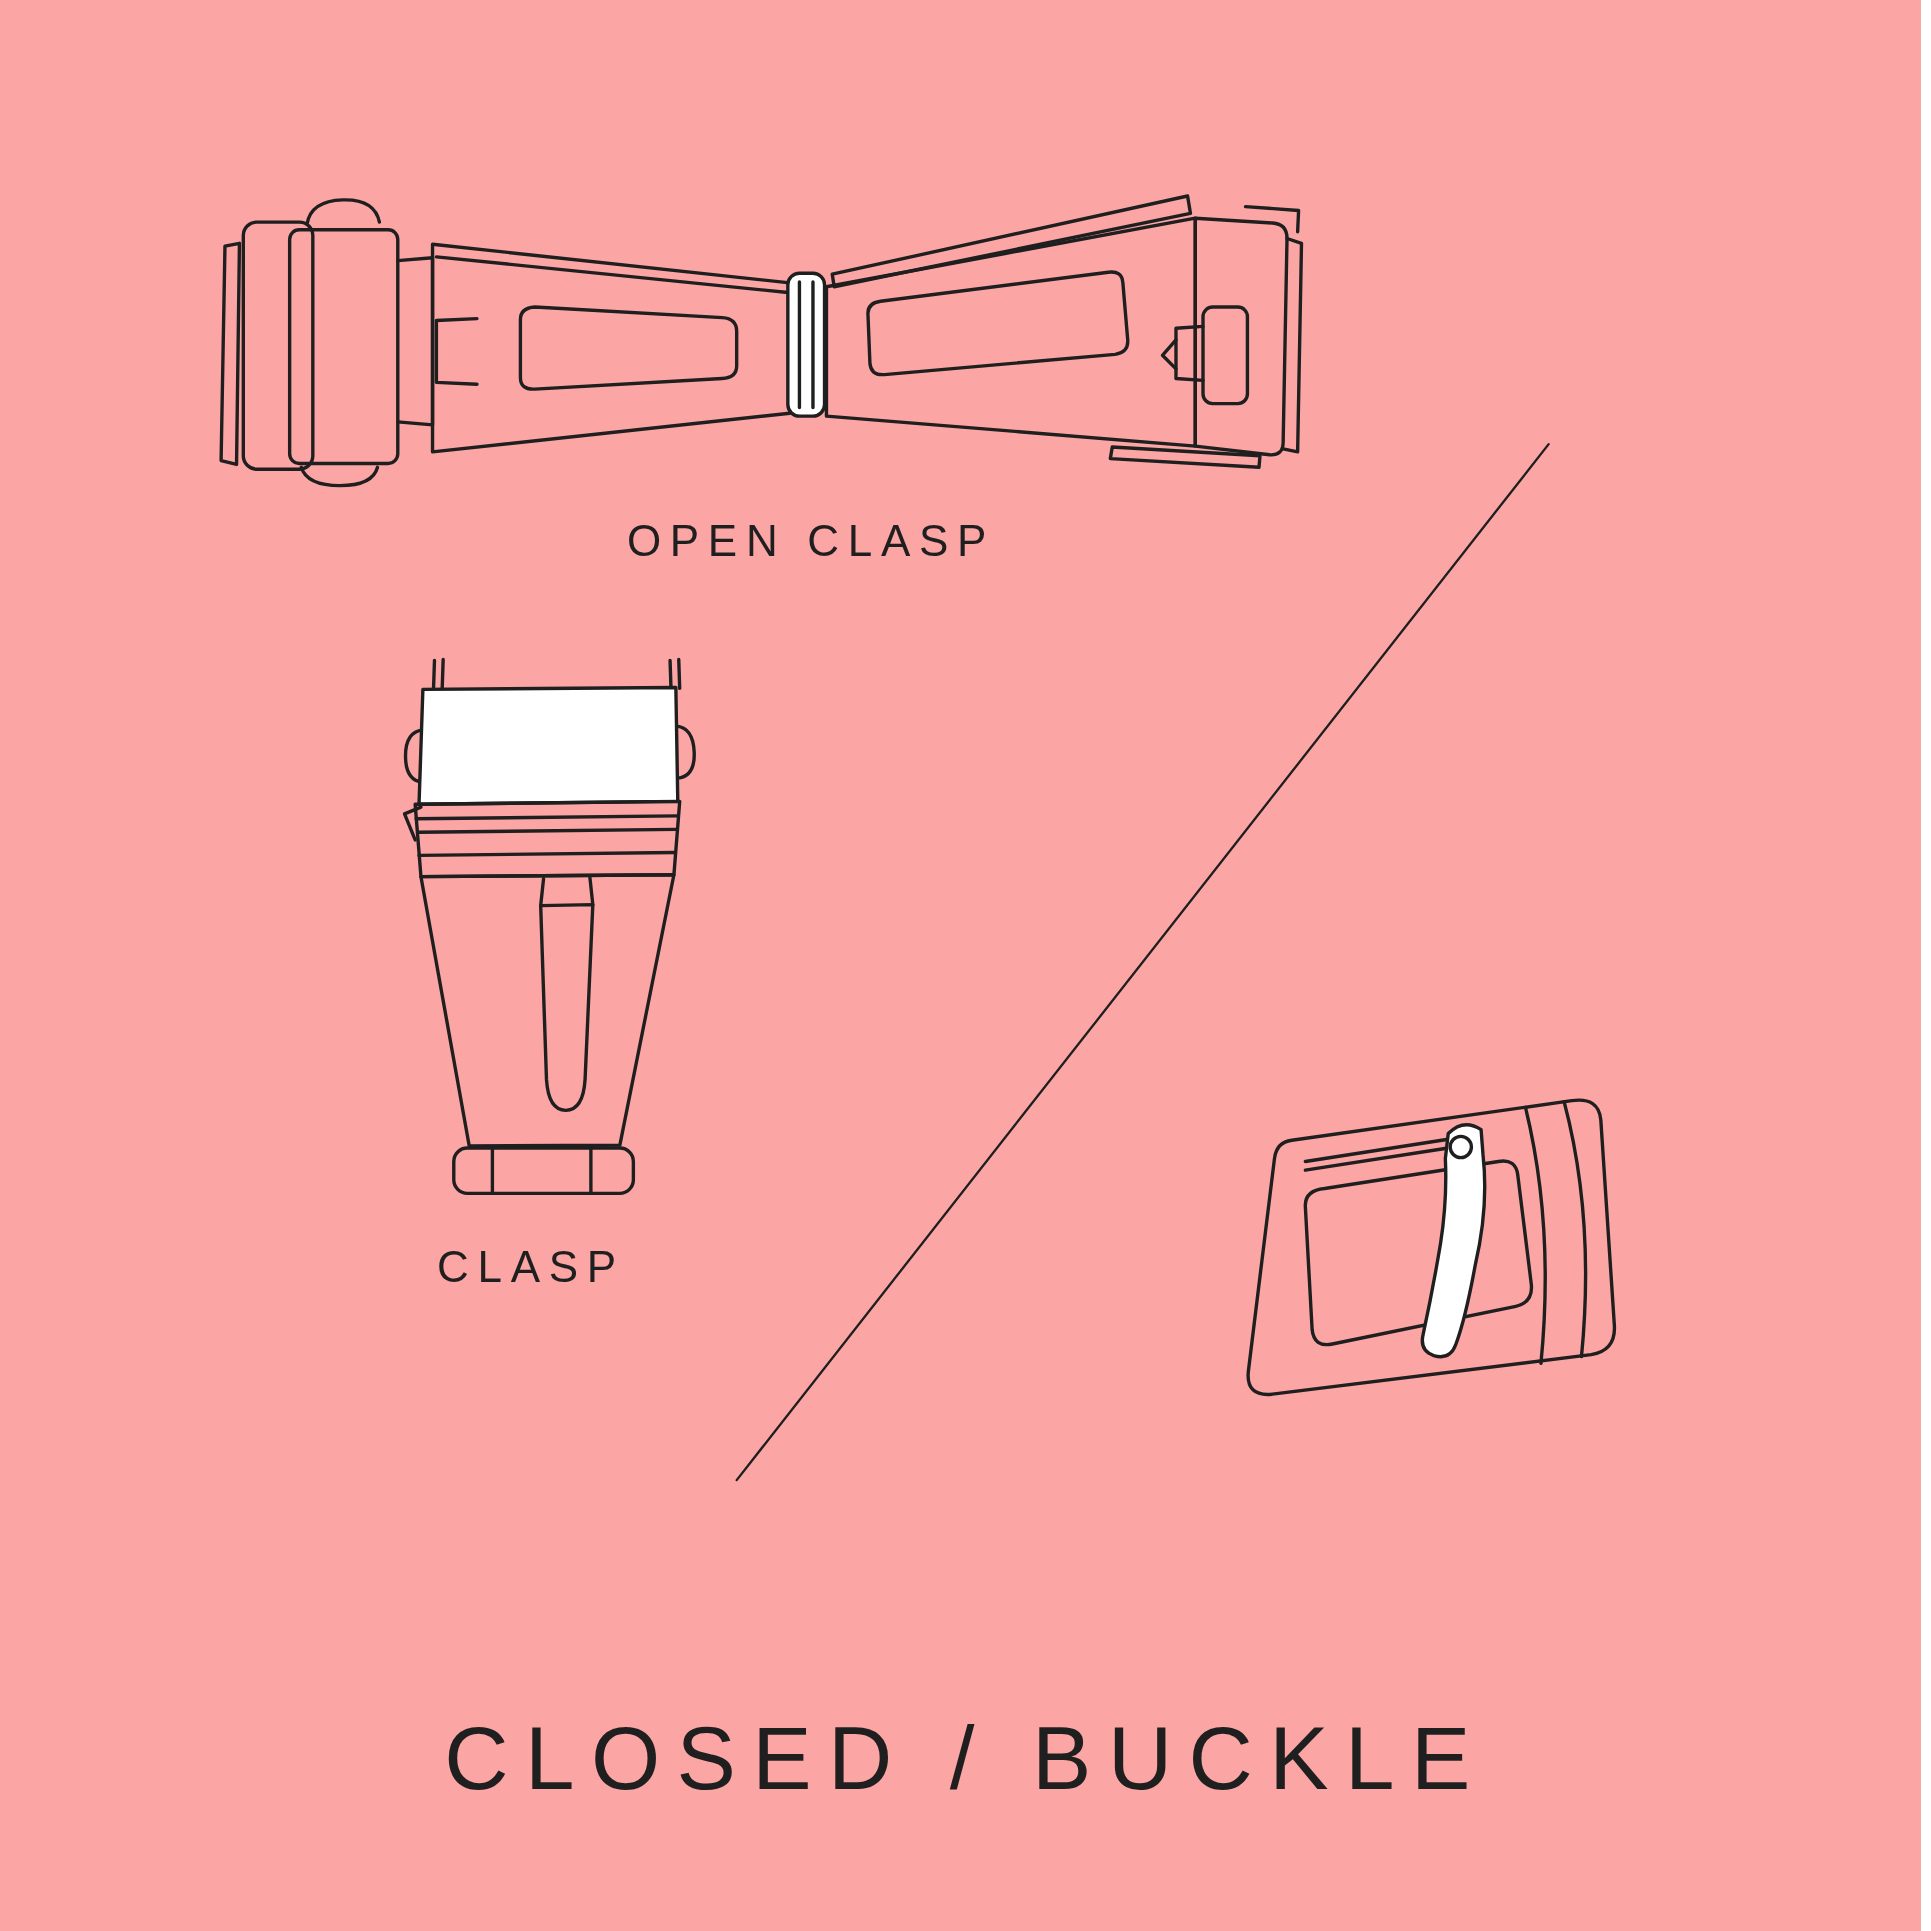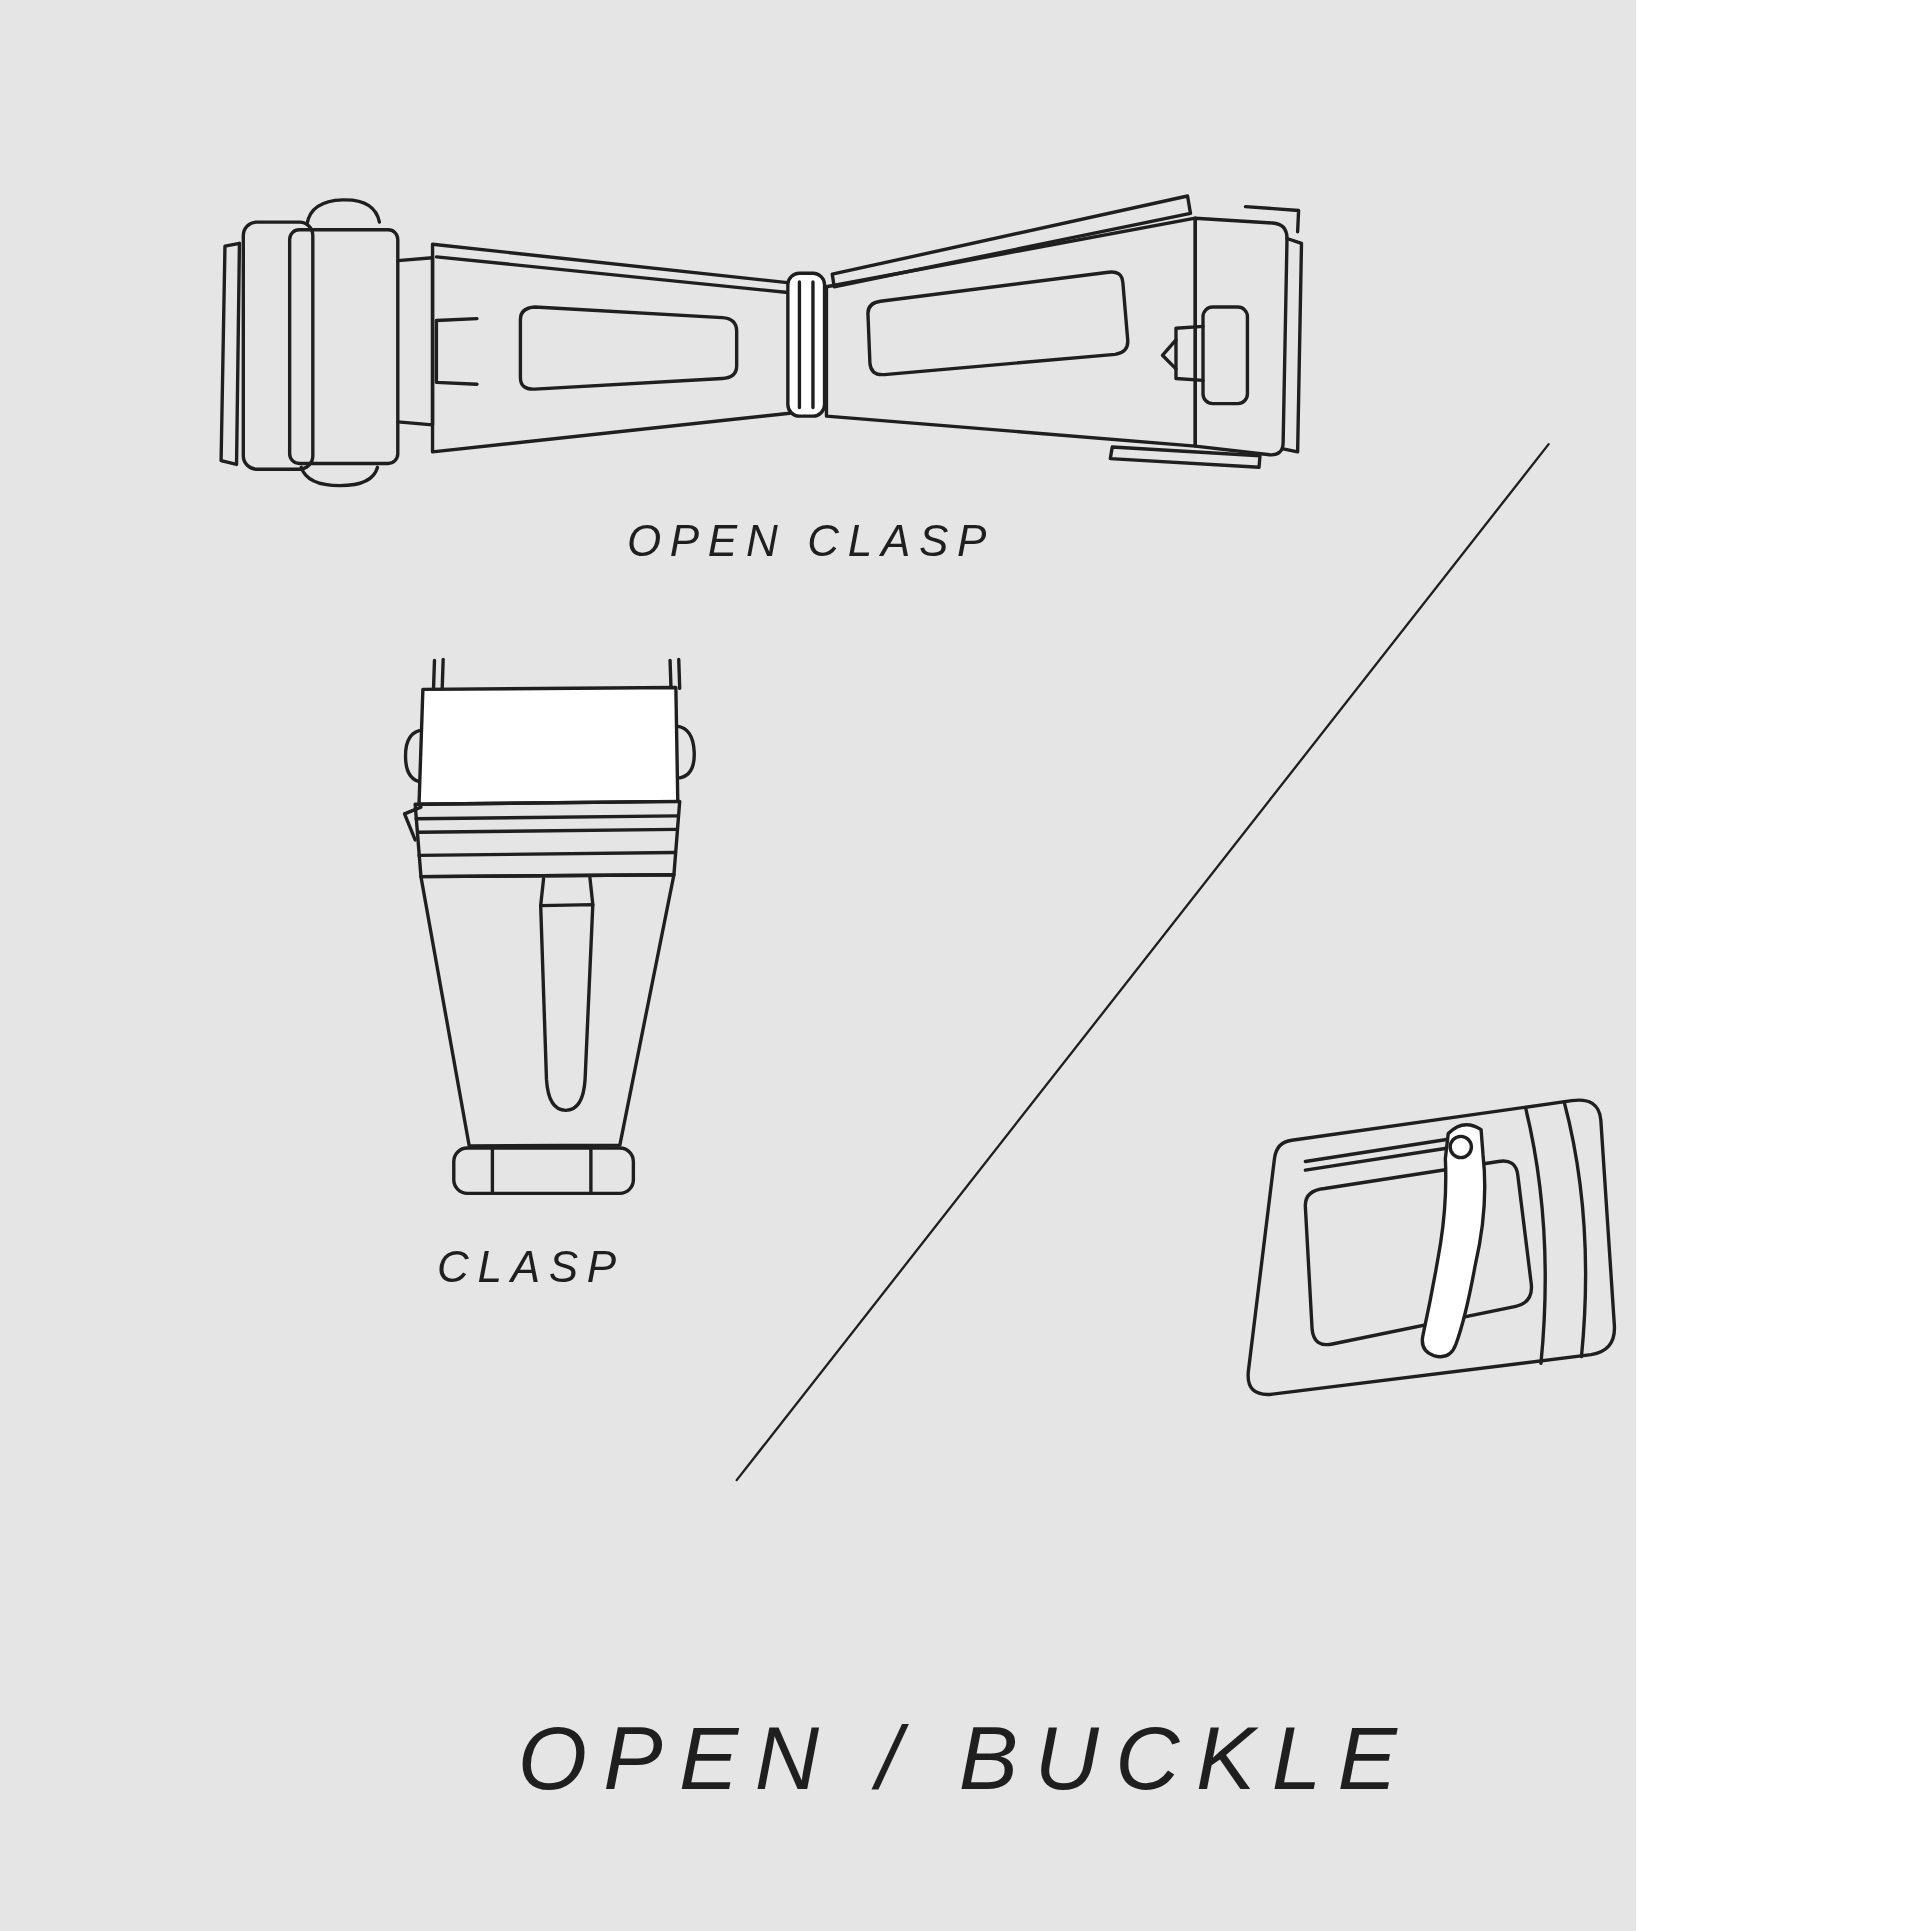--- a/index.html
+++ b/index.html
@@ -2,22 +2,22 @@
 <html style="--ink: #1f1f1f;"><head>
 <meta charset="utf-8">
 <style>
   html,body{margin:0;padding:0;}
   body{
     width:1931px;height:1931px;
     background:#ffffff;
     font-family:"Liberation Sans", sans-serif;
   }
   .canvas{
-    position:relative;width:1636px;height:1931px;
-    background:#e5e5e5;overflow:hidden;font-style:italic;
+    position:relative;width:1921px;height:1931px;
+    background:#fca5a5;overflow:hidden;
   }
   .art{position:absolute;left:0;top:0;}
   .stroke{
     fill:none;
     stroke:var(--ink,#1f1f1f);
     stroke-width:3.5;
     stroke-linecap:round;
     stroke-linejoin:round;
   }
   .stroke.white{fill:#ffffff;}
@@ -130,16 +130,16 @@
       <path class="stroke white" d="M1500 1174 Q1516 1158 1534 1170 L1536 1196 Q1542 1250 1528 1310 Q1518 1365 1508 1392 Q1502 1409 1485 1404 Q1470 1399 1474 1382 Q1484 1336 1492 1288 Q1499 1243 1497 1200 Z"></path>
 
       <circle class="stroke white" cx="1513" cy="1188" r="11"></circle>
     </g>
   </svg>
 
   <div class="caption caption-open">OPEN CLASP</div>
 
   <div class="caption caption-closed">CLASP</div>
 
-  <div class="page-title">OPEN / BUCKLE</div>
+  <div class="page-title">CLOSED / BUCKLE</div>
 
 </div>
 
 
 </body></html>

